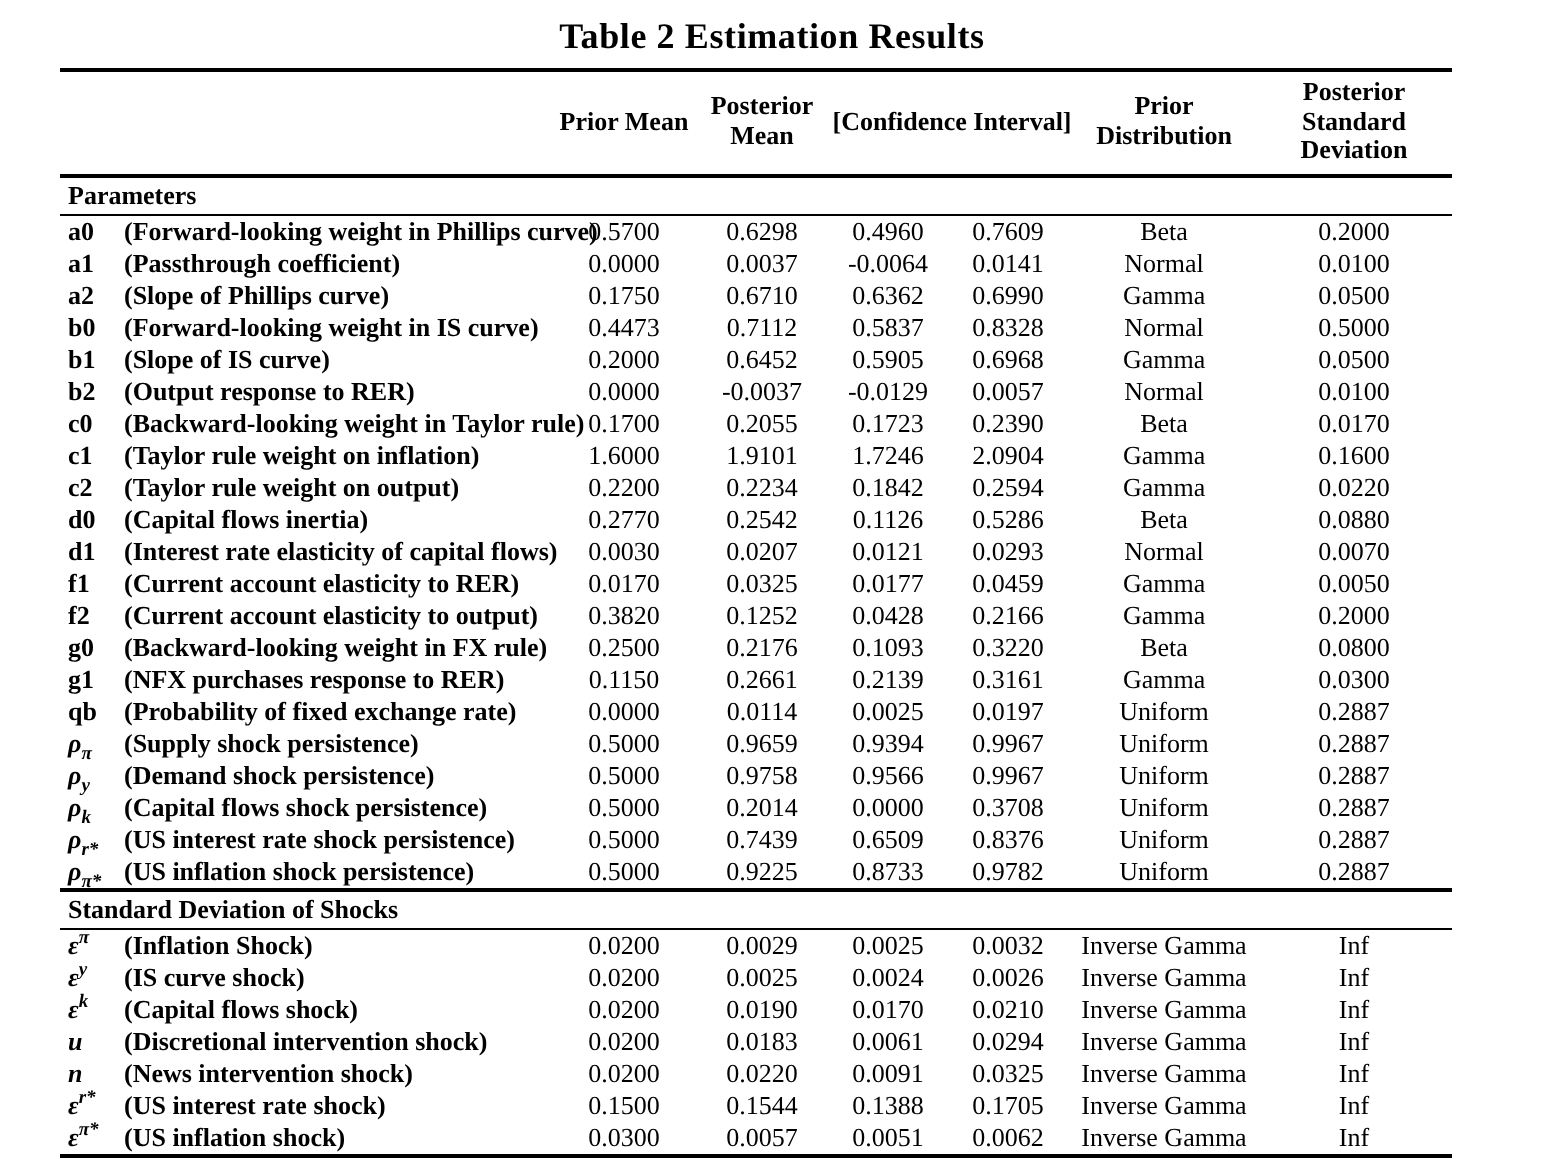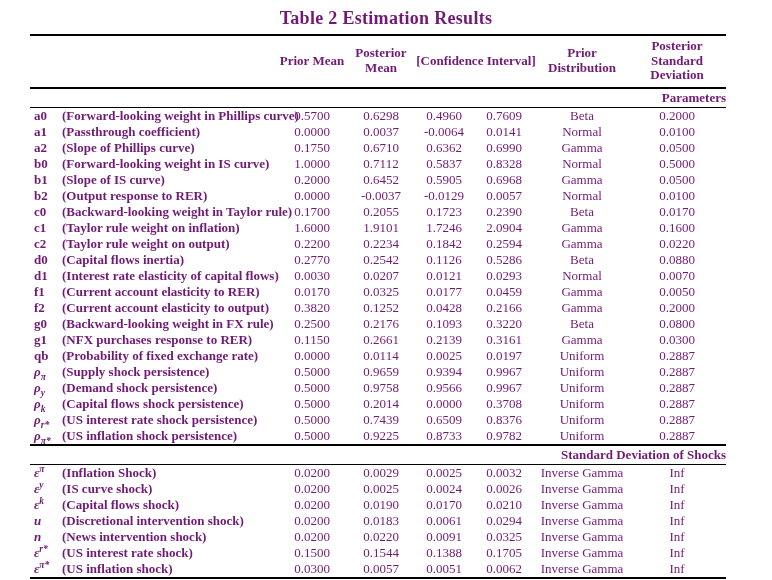--- a/index.html
+++ b/index.html
@@ -1,19 +1,19 @@
 <!DOCTYPE html>
 <html><head>
 <meta charset="utf-8">
 <style>
   * { box-sizing: border-box; }
   html, body { margin: 0; padding: 0; background: #ffffff; }
   .page {
     width: 772px; height: 580px;
-    background: #ffffff; color: #701a75;
+    background: #ffffff; color: #000000;
     font-family: "Liberation Serif", serif;
     padding-top: 8px;
     overflow: hidden;
   }
   .title {
     text-align: center;
     font-size: 18px;
     font-weight: bold;
     letter-spacing: 0.3px;
     margin: 0 0 5px 0;
@@ -47,21 +47,21 @@
   }
   tbody td.name {
     text-align: left;
     font-weight: bold;
     padding-left: 4px;
     overflow: visible;
     margin-top: 44px;
   }
   tr.section td {
     font-weight: bold;
-    text-align: right;
+    text-align: left;
     padding-left: 4px;
     height: 18px;
     line-height: 18px;
     border-top: 2px solid #000;
     border-bottom: 1px solid #000;
   }
   .sym { display: inline-block; min-width: 28px; font-weight: bold; }
   .sym.it { font-style: italic; }
   .sym sub, .sym sup { font-size: 9.5px; line-height: 0; font-style: italic; }
   .desc { font-weight: bold; }
@@ -120,21 +120,21 @@
           <td class="name"><span class="sym">a2</span><span class="desc">(Slope of Phillips curve)</span></td>
           <td>0.1750</td>
           <td>0.6710</td>
           <td>0.6362</td>
           <td>0.6990</td>
           <td>Gamma</td>
           <td>0.0500</td>
         </tr>
         <tr>
           <td class="name"><span class="sym">b0</span><span class="desc">(Forward-looking weight in IS curve)</span></td>
-          <td>1.0000</td>
+          <td>0.4473</td>
           <td>0.7112</td>
           <td>0.5837</td>
           <td>0.8328</td>
           <td>Normal</td>
           <td>0.5000</td>
         </tr>
         <tr>
           <td class="name"><span class="sym">b1</span><span class="desc">(Slope of IS curve)</span></td>
           <td>0.2000</td>
           <td>0.6452</td>

